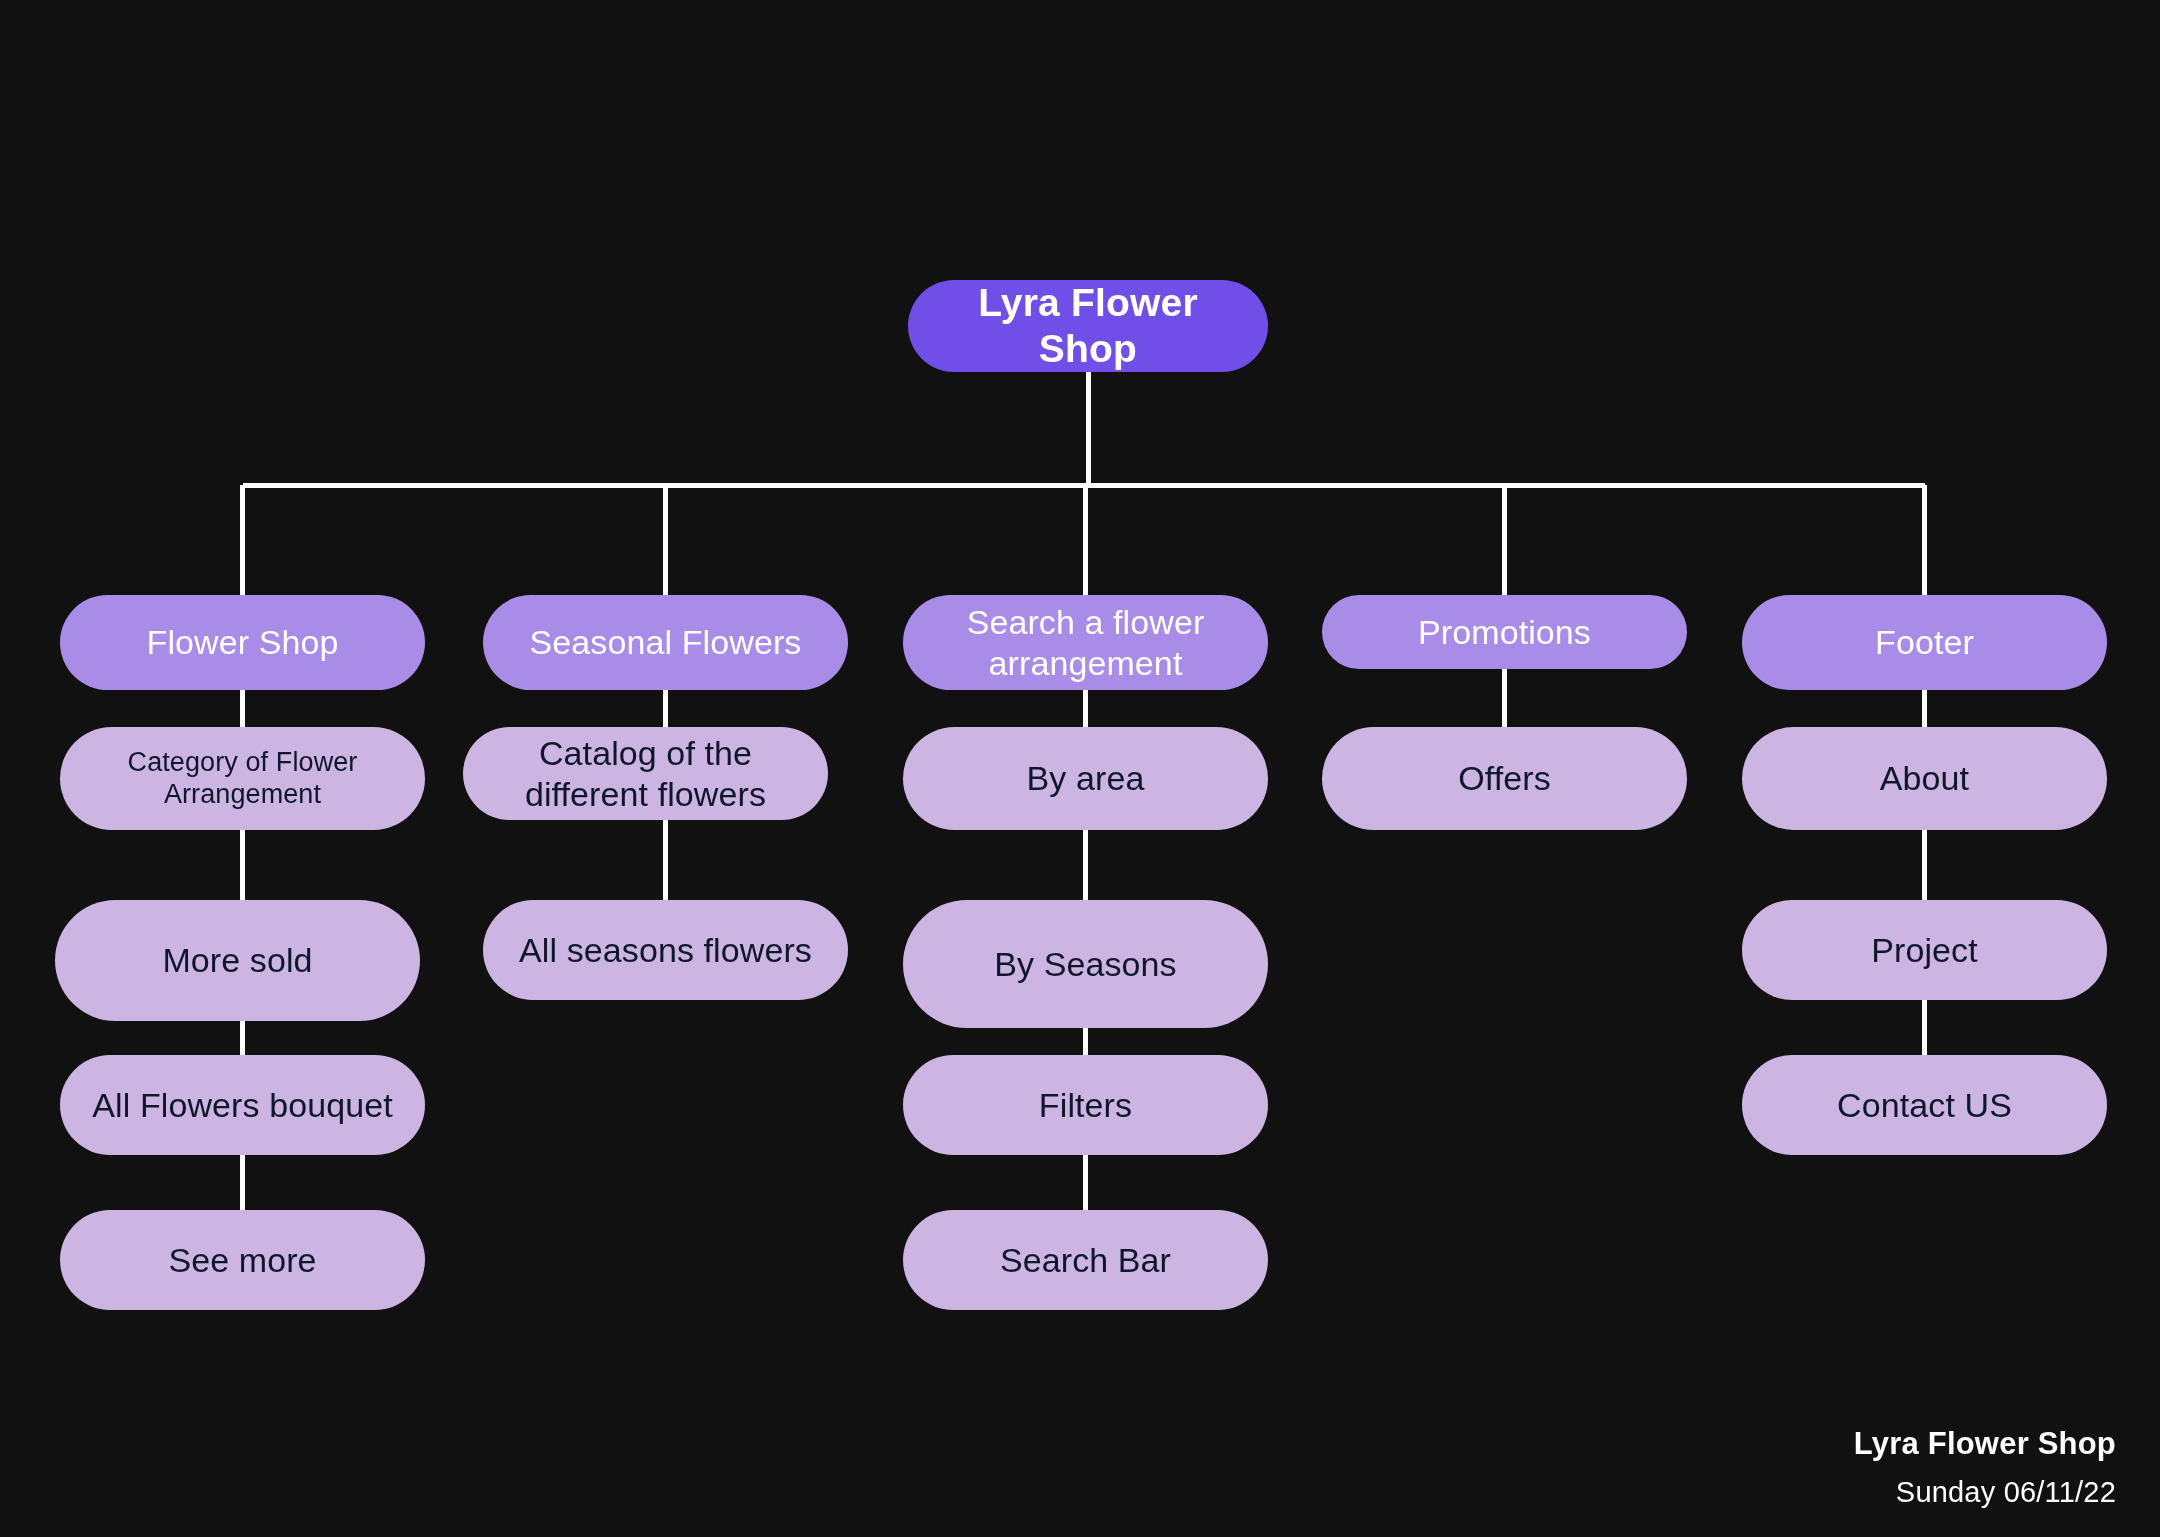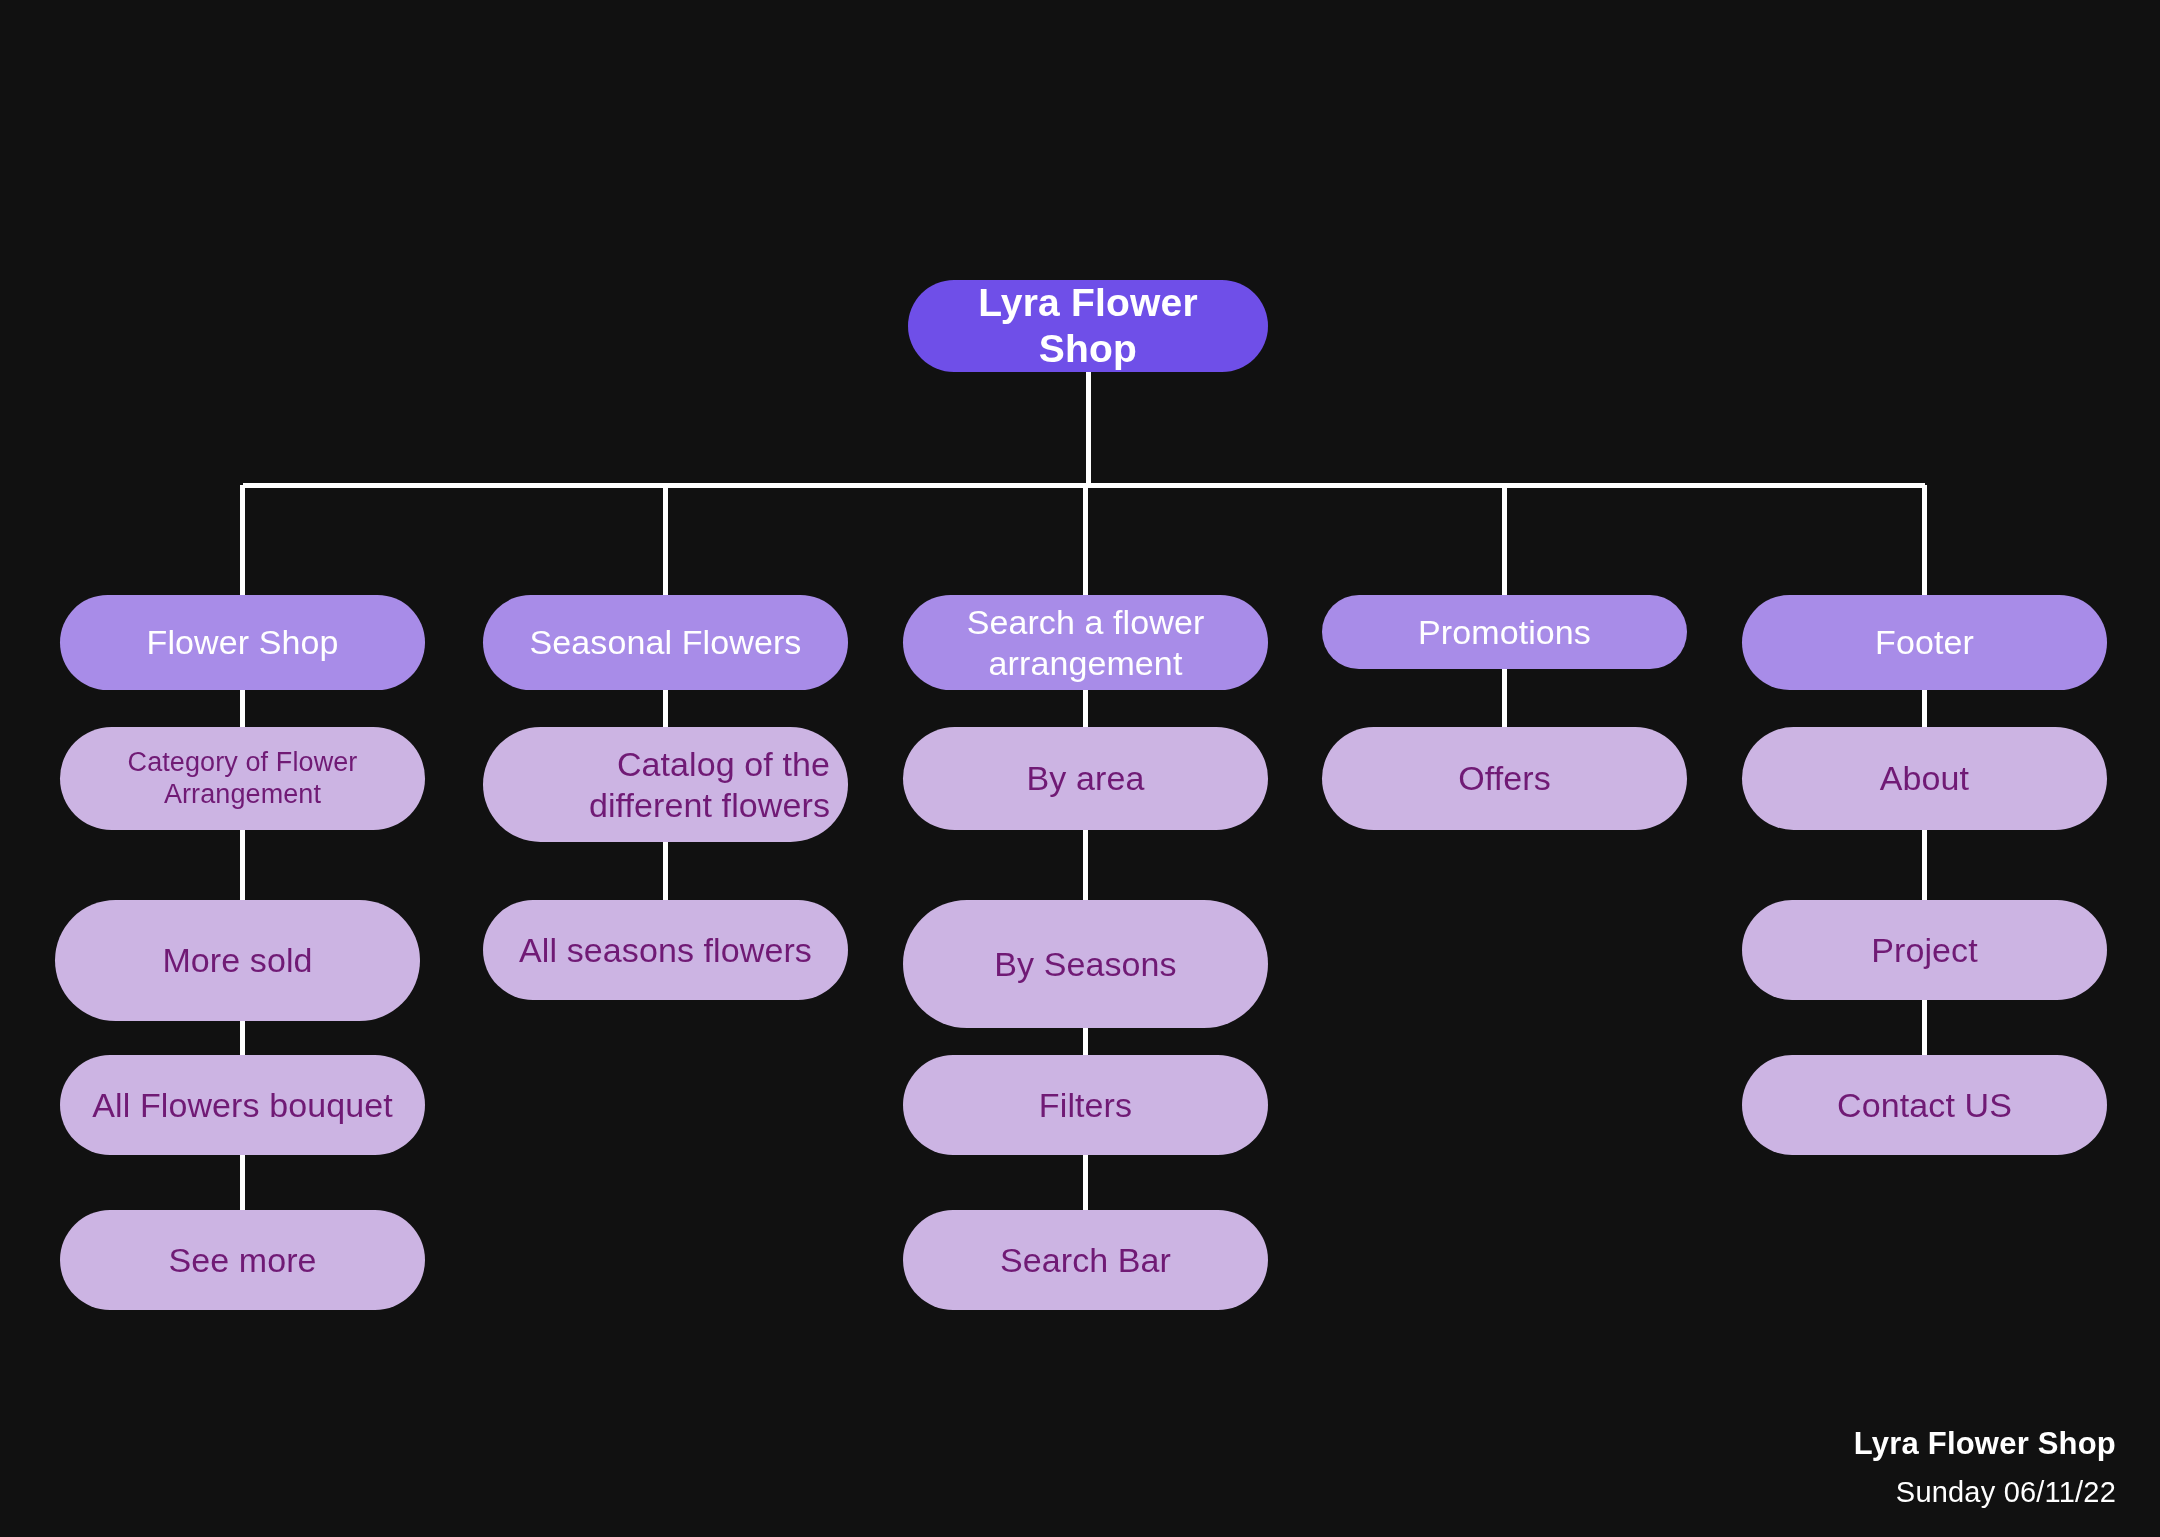--- a/index.html
+++ b/index.html
@@ -53,21 +53,21 @@
 
   .node.lvl2 {
     background: #A88CE8;
     color: #FFFFFF;
     font-weight: normal;
     font-size: 34px;
   }
 
   .node.lvl3 {
     background: #CCB4E3;
-    color: #701a75;
+    color: #0f172a;
     font-weight: normal;
     font-size: 34px;
   }
 
   .node.lvl3.small {
     font-size: 27px;
   }
 
   
   #caption {
@@ -122,21 +122,21 @@
       </div>
       <div class="node lvl3" style="left: 60px; top: 1055px; width: 365px; height: 100px;">
         <span>All Flowers bouquet</span>
       </div>
       <div class="node lvl3" style="left: 60px; top: 1210px; width: 365px; height: 100px;">
         <span>See more</span>
       </div>
       <div class="node lvl2" style="left: 483px; top: 595px; width: 365px; height: 95px;">
         <span>Seasonal Flowers</span>
       </div>
-      <div class="node lvl3" style="left: 483px; top: 727px; width: 365px; height: 115px; text-align: right;">
+      <div class="node lvl3" style="left: 463px; top: 727px; width: 365px; height: 93px;">
         <span>Catalog of the different flowers</span>
       </div>
       <div class="node lvl3" style="left: 483px; top: 900px; width: 365px; height: 100px;">
         <span>All seasons flowers</span>
       </div>
       <div class="node lvl2" style="left: 903px; top: 595px; width: 365px; height: 95px;">
         <span>Search a flower arrangement</span>
       </div>
       <div class="node lvl3" style="left: 903px; top: 727px; width: 365px; height: 103px;">
         <span>By area</span>

